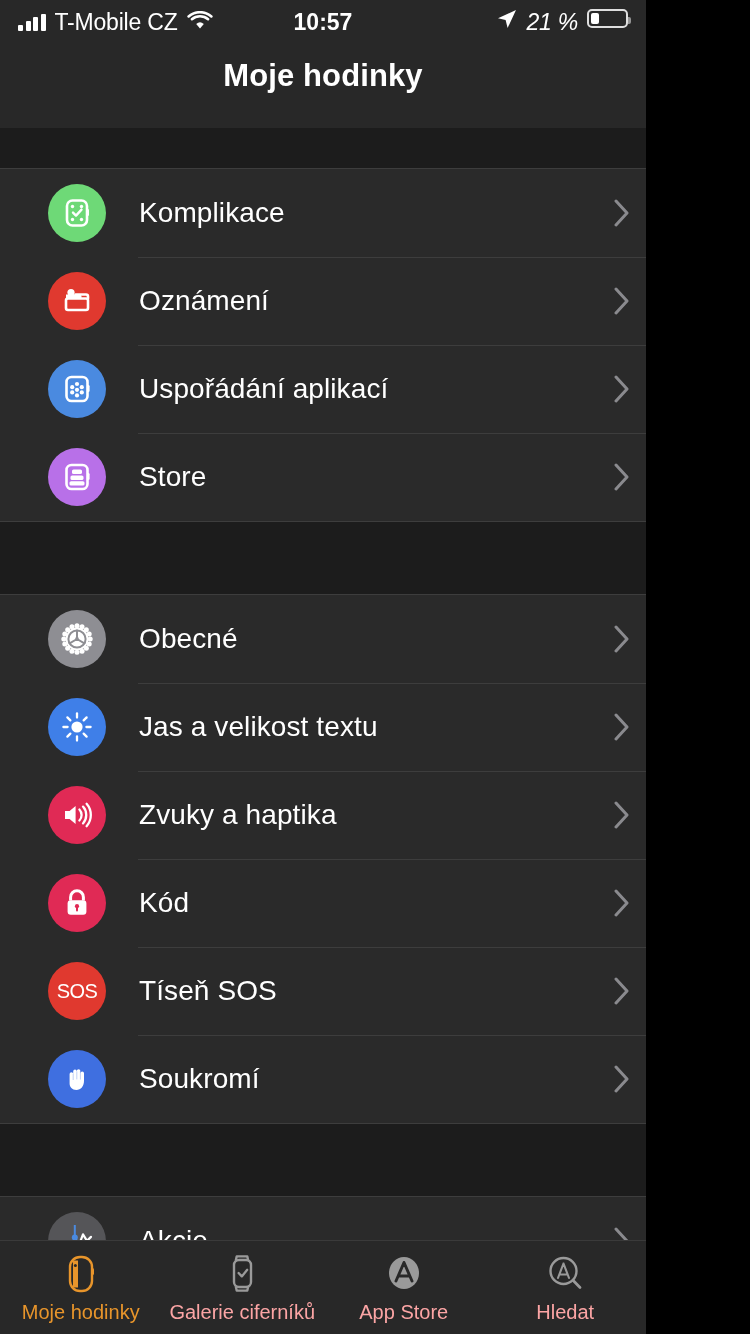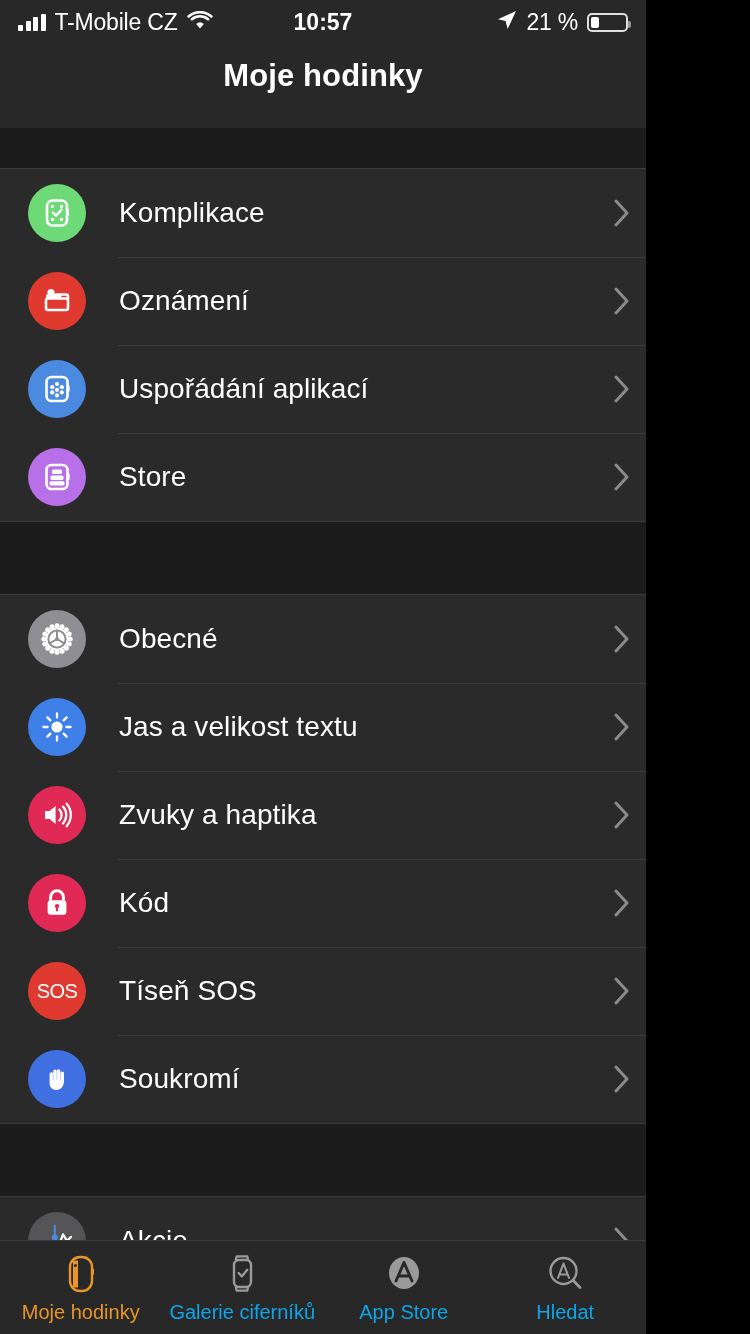--- a/index.html
+++ b/index.html
@@ -26,21 +26,21 @@
     align-items:center;
     padding:0 18px;
   }
   .sb-left { display:flex; align-items:center; gap:9px; }
   .sb-center {
     position:absolute; left:0; right:0; top:0; height:44px;
     display:flex; align-items:center; justify-content:center;
     pointer-events:none;
   }
   .sb-right {
-    margin-left:auto; display:flex; align-items:center; gap:9px;
+    margin-left:auto; display:flex; align-items:flex-start; gap:9px;font-style:italic;
   }
   .sb-text { font-size:23px; color:#fff; letter-spacing:-0.2px; }
   .sb-time { font-size:23px; font-weight:bold; color:#fff; }
 
   .bars { display:flex; align-items:flex-end; gap:2.5px; height:17px; }
   .bars i { display:block; width:5px; background:#fff; border-radius:1px; }
   .bars i:nth-child(1){ height:6px; }
   .bars i:nth-child(2){ height:10px; }
   .bars i:nth-child(3){ height:13.5px; }
   .bars i:nth-child(4){ height:17px; }
@@ -69,21 +69,21 @@
   
   .scroll { position:absolute; top:128px; left:0; right:0; bottom:94px; }
   .gap { height:40px; background:#1c1c1c; }
   .gap.tall { height:72px; }
   .group { background:#2a2a2a; border-top:1px solid #3d3d3d; border-bottom:1px solid #3d3d3d; }
 
   .row {
     position:relative;
     height:88px;
     display:flex; align-items:center;
-    padding-left:28px; padding-right:16px;
+    padding-left:28px; padding-right:16px;margin-left:20px;
   }
   .row + .row::before {
     content:""; position:absolute; left:118px; right:0; top:0;
     height:1px; background:#3d3d3d;
   }
   .row-label { font-size:28px; color:#fff; margin-left:33px; letter-spacing:.1px; }
 
   .icon-badge {
     width:58px; height:58px; border-radius:50%;
     display:flex; align-items:center; justify-content:center;
@@ -99,21 +99,21 @@
   .sos-text { font-size:20px; font-weight:normal; color:#fff; letter-spacing:-0.5px; }
 
   
   .tabbar {
     position:absolute; left:0; right:0; bottom:0; height:94px;
     background:#282828; border-top:1px solid #3a3a3a;
     display:flex; align-items:center;
   }
   .tab { flex:1; display:flex; flex-direction:column; align-items:center; gap:4px; }
   .tab .tab-icon { height:46px; display:flex; align-items:center; justify-content:center; }
-  .tab .tab-label { font-size:20px; color:#0ea5e9; }
+  .tab .tab-label { font-size:20px; color:#fca5a5; }
   .tab.active .tab-label { color:#e8952b; }
 </style>
 </head>
 <body>
 
 <div id="screen">
 
   <div class="statusbar">
     <div class="sb-left">
       <span class="bars">

